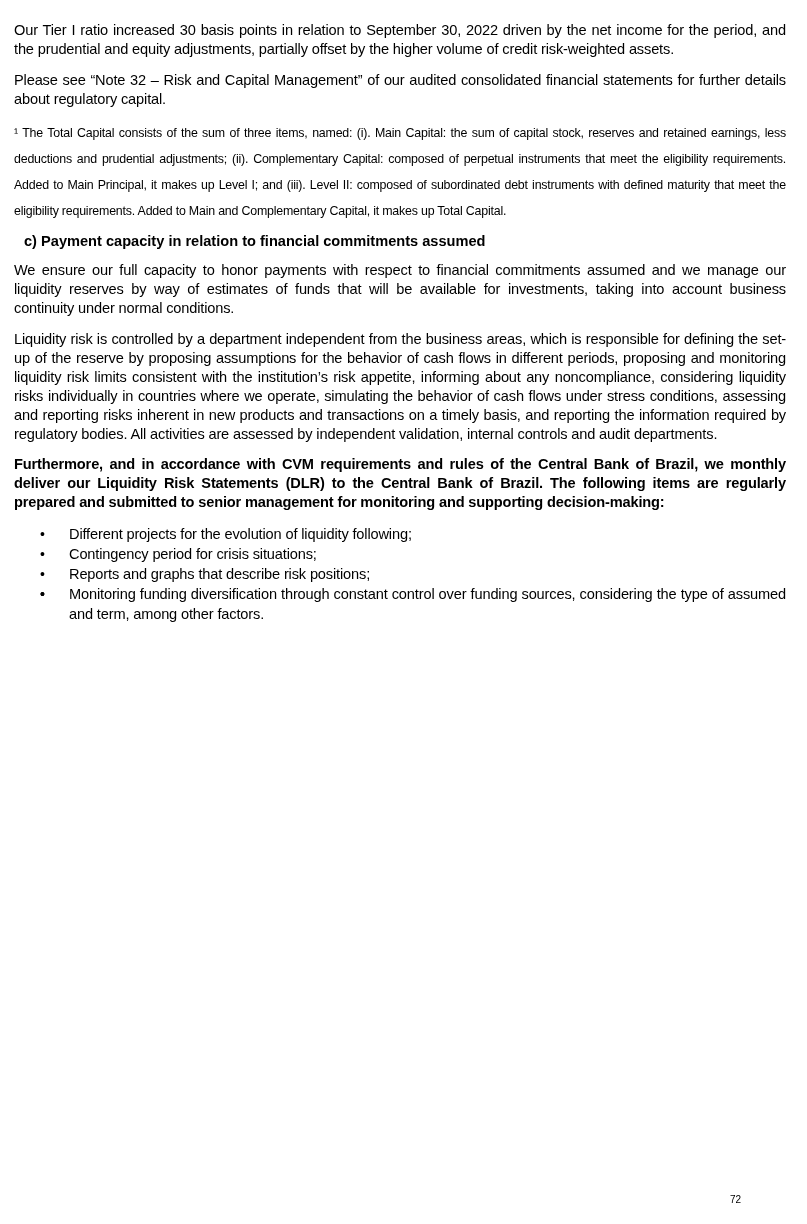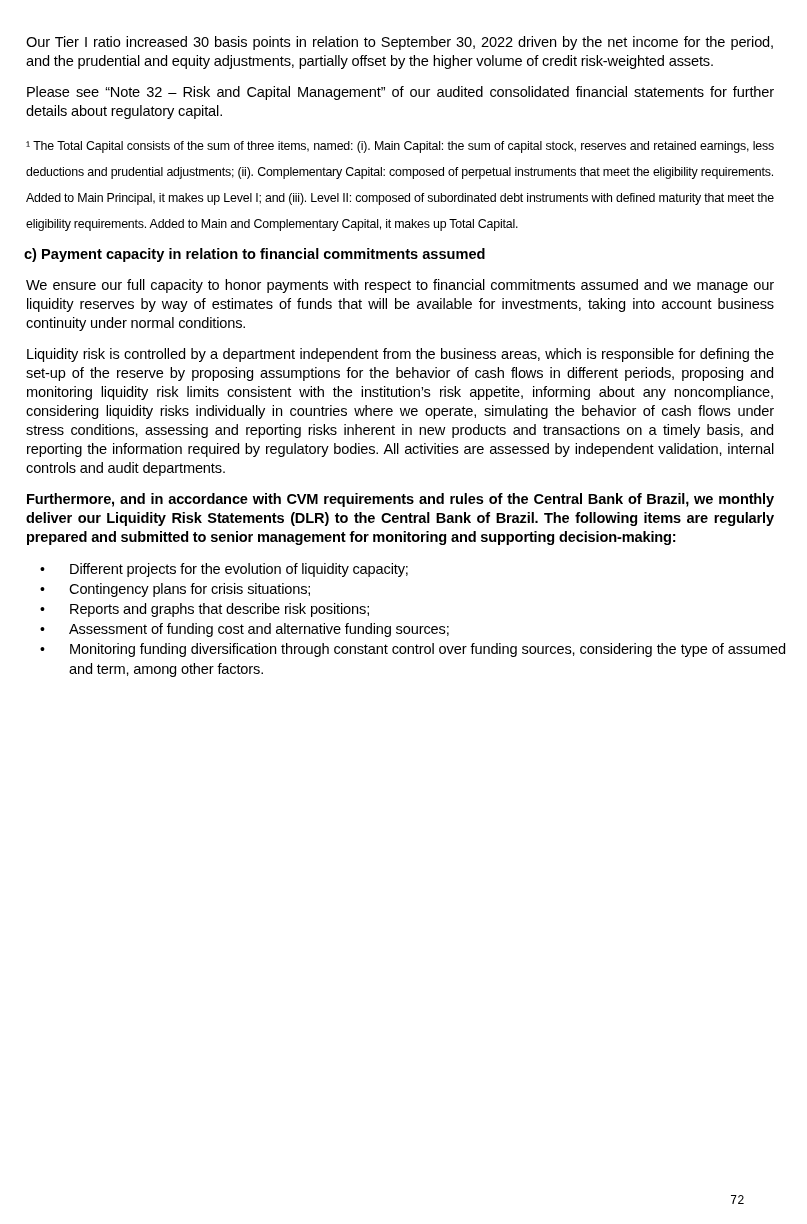--- a/index.html
+++ b/index.html
@@ -15,21 +15,21 @@
       font-family: "Liberation Sans", sans-serif;
       color: #000000;
     }
     .page {
       position: absolute;
       left: 14px;
       top: 21px;
       width: 772px;
     }
     p {
-      margin: 12px;
+      margin: 0;
       text-align: justify;
       font-size: 14.6px;
       line-height: 19px;
       letter-spacing: -0.15px;
     }
     .p1 { margin-bottom: 12px; }
     .p2 { margin-bottom: 11px; }
     .footnote {
       font-size: 12.4px;
       line-height: 26px;
@@ -61,53 +61,52 @@
     ul.bullets li .bullet {
       position: absolute;
       left: 26px;
       top: 0;
       font-size: 14px;
     }
     .page-number {
       position: absolute;
       left: 730px;
       top: 1194px;
-      font-size: 12px;
-      font-family: Liberation Mono, monospace;
+      font-size: 10px;
+      font-family: Liberation Sans, sans-serif;
       text-align: center;
     }
   </style>
 </head>
 <body>
 
 <div class="page">
   <p class="p1">Our Tier I ratio increased 30 basis points in relation to September 30, 2022 driven by the net income for the period, and the prudential and equity adjustments, partially offset by the higher volume of credit risk-weighted assets.</p>
   <p class="p2">Please see “Note 32 – Risk and Capital Management” of our audited consolidated financial statements for further details about regulatory capital.</p>
   <p class="footnote">¹ The Total Capital consists of the sum of three items, named: (i). Main Capital: the sum of capital stock, reserves and retained earnings, less deductions and prudential adjustments; (ii). Complementary Capital: composed of perpetual instruments that meet the eligibility requirements. Added to Main Principal, it makes up Level I; and (iii). Level II: composed of subordinated debt instruments with defined maturity that meet the eligibility requirements. Added to Main and Complementary Capital, it makes up Total Capital.</p>
   <h3>c) Payment capacity in relation to financial commitments assumed</h3>
   <p class="p3">We ensure our full capacity to honor payments with respect to financial commitments assumed and we manage our liquidity reserves by way of estimates of funds that will be available for investments, taking into account business continuity under normal conditions.</p>
   <p class="p4">Liquidity risk is controlled by a department independent from the business areas, which is responsible for defining the set-up of the reserve by proposing assumptions for the behavior of cash flows in different periods, proposing and monitoring liquidity risk limits consistent with the institution’s risk appetite, informing about any noncompliance, considering liquidity risks individually in countries where we operate, simulating the behavior of cash flows under stress conditions, assessing and reporting risks inherent in new products and transactions on a timely basis, and reporting the information required by regulatory bodies. All activities are assessed by independent validation, internal controls and audit departments.</p>
   <p class="p5">Furthermore, and in accordance with CVM requirements and rules of the Central Bank of Brazil, we monthly deliver our Liquidity Risk Statements (DLR) to the Central Bank of Brazil. The following items are regularly prepared and submitted to senior management for monitoring and supporting decision-making:</p>
 
   <ul class="bullets">
     <li>
       <span class="bullet">•</span>
-      <span>Different projects for the evolution of liquidity capacity;</span>
+      <span>Different projects for the evolution of liquidity following;</span>
     </li>
     <li>
       <span class="bullet">•</span>
-      <span>Contingency plans for crisis situations;</span>
+      <span>Contingency period for crisis situations;</span>
     </li>
     <li>
       <span class="bullet">•</span>
       <span>Reports and graphs that describe risk positions;</span>
     </li>
     <li>
       <span class="bullet">•</span>
-      <span>Assessment of funding cost and alternative funding sources;</span>
     </li>
     <li>
       <span class="bullet">•</span>
       <span>Monitoring funding diversification through constant control over funding sources, considering the type of assumed and term, among other factors.</span>
     </li>
   </ul>
 
 </div>
 
 <div class="page-number">72</div>

